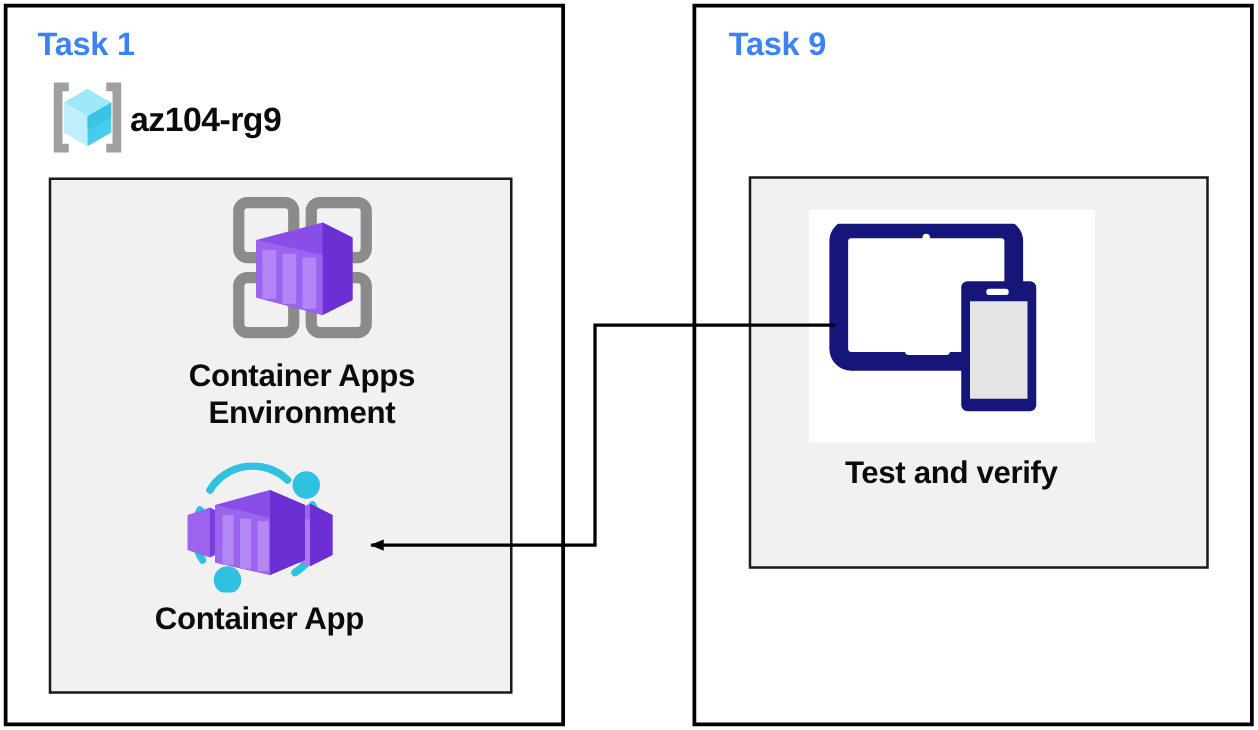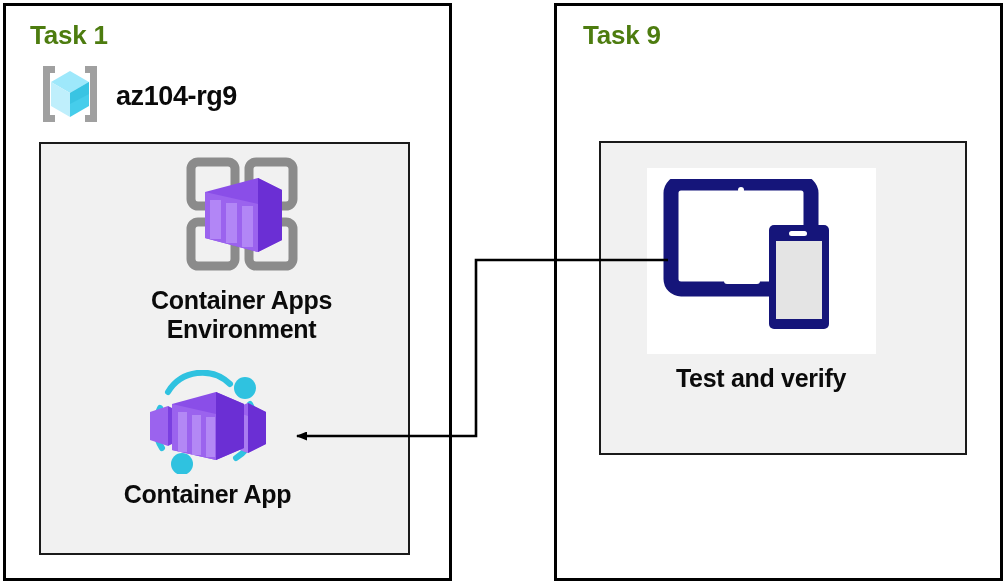--- a/index.html
+++ b/index.html
@@ -25,35 +25,34 @@
     border: 3px solid #000000;
     box-sizing: border-box;
   }
   #task1-panel { left: 3px;   top: 3px; width: 449px; height: 578px; }
   #task2-panel { left: 554px; top: 3px; width: 449px; height: 578px; }
 
   .task-title {
     position: absolute;
     font-size: 26px;
     font-weight: bold;
-    color: #4d7c0f;
+    color: #3b82f6;
     letter-spacing: -0.2px;
     white-space: nowrap;
   }
   #task1-title { left: 30px;  top: 20px; }
   #task2-title { left: 583px; top: 20px; }
 
   
   #rg-row {
     position: absolute;
     left: 36px;
     top: 62px;
     display: flex;
     align-items: center;
-    gap: 12px;
   }
   #rg-label {
     font-size: 27px;
     font-weight: bold;
     color: #0a0a0a;
     letter-spacing: -0.4px;
     white-space: nowrap;
   }
 
   

